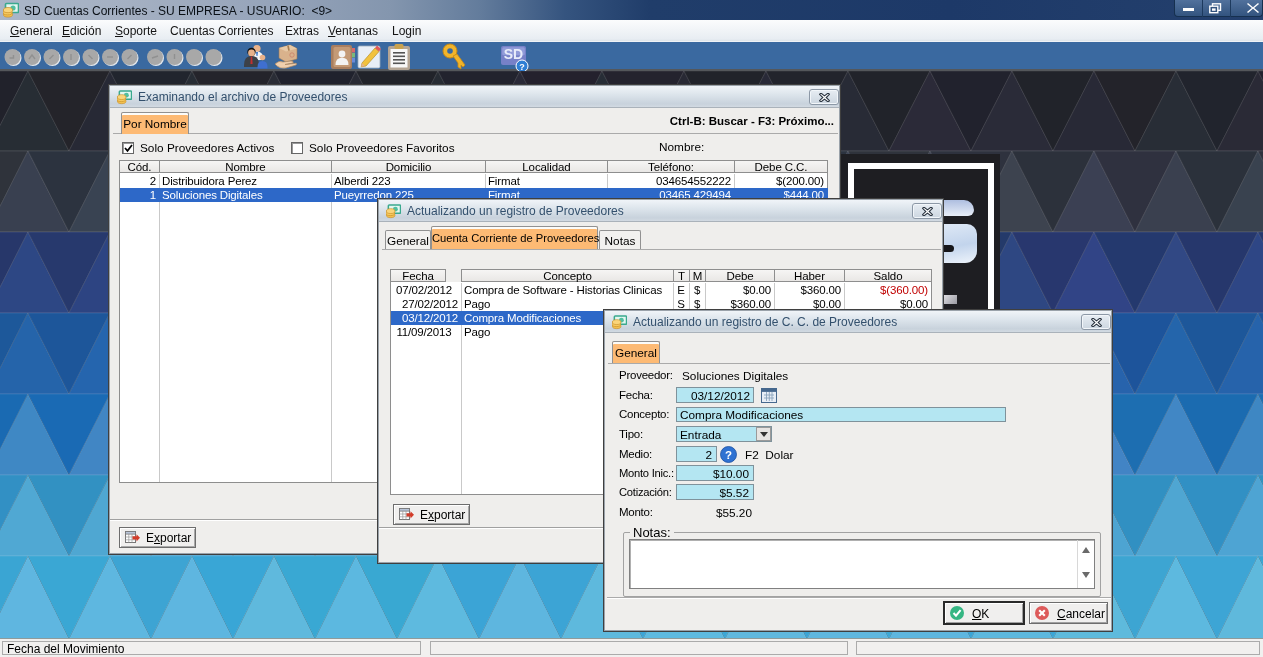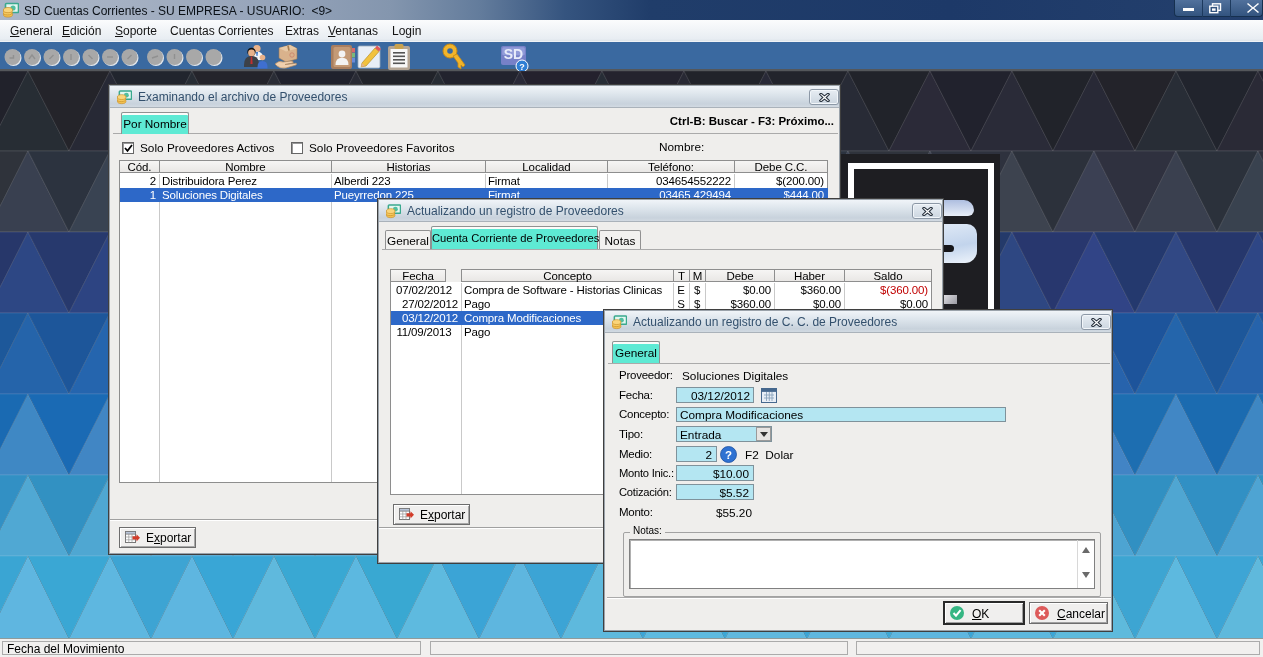--- a/index.html
+++ b/index.html
@@ -6,21 +6,21 @@
 .abs{position:absolute}
 .win{position:absolute;background:#efeeec;border:1px solid #3f3f3f;box-shadow:inset 0 0 0 1px #9aa2aa}
 .tbar{position:absolute;left:1px;right:1px;top:1px;height:22px;
  background:linear-gradient(180deg,#f0f4f8 0%,#dde5ec 40%,#c8d2dc 85%,#d2dae2 100%);
  border-bottom:1px solid #aab2ba}
 .ttext{position:absolute;top:5px;font-size:12px;color:#33506d}
 .closeb{position:absolute;width:30px;height:16px;border:1px solid #8c98a6;border-radius:3px;
  background:linear-gradient(180deg,#e7edf3,#ccd6e0);box-shadow:inset 0 0 0 1px #f2f6fa}
 .tab{position:absolute;font-size:11.8px;color:#000;text-align:center;white-space:nowrap;
  border:1px solid #919191;border-bottom:none;border-radius:2px 2px 0 0;background:#f2f1ef}
-.tabact{background:#5eead4;box-shadow:inset 0 2px 0 #fcfcfa}
+.tabact{background:#fdba74;box-shadow:inset 0 2px 0 #fcfcfa}
 .gline{position:absolute;height:1px;background:#aaaaaa}
 .cell{position:absolute;font-size:11.5px;letter-spacing:-0.15px;line-height:14px;white-space:nowrap;overflow:hidden;color:#000}
 .hdrc{position:absolute;top:0;height:13px;background:linear-gradient(180deg,#f6f5f4,#e9e7e5);
  border:1px solid #8e8e8e;font-size:11.5px;letter-spacing:-0.1px;line-height:12px;text-align:center;color:#000}
 .inp{position:absolute;background:#b4e6f2;border:1px solid #7f929b;font-size:11.8px;line-height:14px}
 .btn{position:absolute;background:#f0efee;border:1px solid #6d6d6d;font-size:12px;color:#000}
 u{text-decoration:underline}
 </style></head><body>
 
 <div class="abs" style="left:0;top:71px;width:1263px;height:568px;overflow:hidden">
@@ -312,21 +312,21 @@
       </svg>
     </div>
     <div class="abs" style="left:31px;top:56px;font-size:11.8px;color:#000">Solo Proveedores Activos</div>
     <div class="abs" style="left:182px;top:57px;width:12px;height:12px;background:#fff;border:1px solid #666;box-shadow:inset 1px 1px 0 #999"></div>
     <div class="abs" style="left:200px;top:56px;font-size:11.8px;color:#000">Solo Proveedores Favoritos</div>
     <div class="abs" style="left:550px;top:55px;font-size:11.8px;color:#000">Nombre:</div>
   </div>
 <div class="abs" style="left:119px;top:160px;width:710px;height:323px">
     <div class="hdrc" style="left:0px;top:0;width:41px">Cód.</div>
     <div class="hdrc" style="left:40px;top:0;width:173px">Nombre</div>
-    <div class="hdrc" style="left:212px;top:0;width:155px">Historias</div>
+    <div class="hdrc" style="left:212px;top:0;width:155px">Domicilio</div>
     <div class="hdrc" style="left:366px;top:0;width:123px">Localidad</div>
     <div class="hdrc" style="left:488px;top:0;width:128px">Teléfono:</div>
     <div class="hdrc" style="left:615px;top:0;width:94px">Debe C.C.</div>
     <div class="abs" style="left:0;top:13px;width:709px;height:310px;background:#fff;border:1px solid #8e8e8e;border-top:none"></div>
     <div class="abs" style="left:40px;top:14px;width:1px;height:308px;background:#c9c9c9"></div>
     <div class="abs" style="left:212px;top:14px;width:1px;height:308px;background:#c9c9c9"></div>
     <div class="abs" style="left:366px;top:14px;width:1px;height:308px;background:#c9c9c9"></div>
     <div class="abs" style="left:488px;top:14px;width:1px;height:308px;background:#c9c9c9"></div>
     <div class="abs" style="left:615px;top:14px;width:1px;height:308px;background:#c9c9c9"></div>
     <div class="cell" style="left:0px;top:14px;width:40px;padding-right:3px;text-align:right;color:#000">2</div>
@@ -457,21 +457,21 @@
     </svg>
     <div class="inp" style="left:72px;top:136px;width:41px;height:16px;text-align:right;padding:1px 4px 0 0">2</div>
     <svg class="abs" style="left:116px;top:136px" width="17" height="17" viewBox="0 0 17 17">
       <circle cx="8.5" cy="8.5" r="8" fill="#2f72d2" stroke="#1c4f9e" stroke-width="0.8"></circle>
       <text x="8.5" y="12.6" font-size="11.5" font-weight="bold" fill="#fff" text-anchor="middle" font-family="Liberation Sans">?</text>
     </svg>
     <div class="abs" style="left:141px;top:138px;font-size:11.8px;color:#000">F2&nbsp; Dolar</div>
     <div class="inp" style="left:72px;top:155px;width:78px;height:16px;text-align:right;padding:1px 4px 0 0">$10.00</div>
     <div class="inp" style="left:72px;top:174px;width:78px;height:16px;text-align:right;padding:1px 4px 0 0">$5.52</div>
     <div class="abs" style="left:19px;top:222px;width:478px;height:65px;border:1px solid #a2a2a2;border-radius:2px"></div>
-    <div class="abs" style="left:26px;top:215px;font-size:10px;color:#000;background:#efeeec;padding:0 3px">Notas:</div>
+    <div class="abs" style="left:26px;top:215px;font-size:13px;color:#000;background:#efeeec;padding:0 3px">Notas:</div>
     <div class="abs" style="left:25px;top:229px;width:466px;height:50px;background:#fff;border:1px solid #808080;box-shadow:inset 1px 1px 0 #b0b0b0"></div>
     <svg class="abs" style="left:478px;top:237px" width="8" height="6" viewBox="0 0 8 6">
       <path d="M4 0 L8 6 L0 6 Z" fill="#6a6a6a"></path>
     </svg>
     <svg class="abs" style="left:478px;top:262px" width="8" height="6" viewBox="0 0 8 6">
       <path d="M0 0 L8 0 L4 6 Z" fill="#6a6a6a"></path>
     </svg>
     <div class="abs" style="left:473px;top:230px;width:1px;height:48px;background:#d8d8d8"></div>
     <div class="gline" style="left:3px;top:287px;width:504px"></div>
     <div class="abs" style="left:3px;top:288px;width:504px;height:1px;background:#fff"></div>

